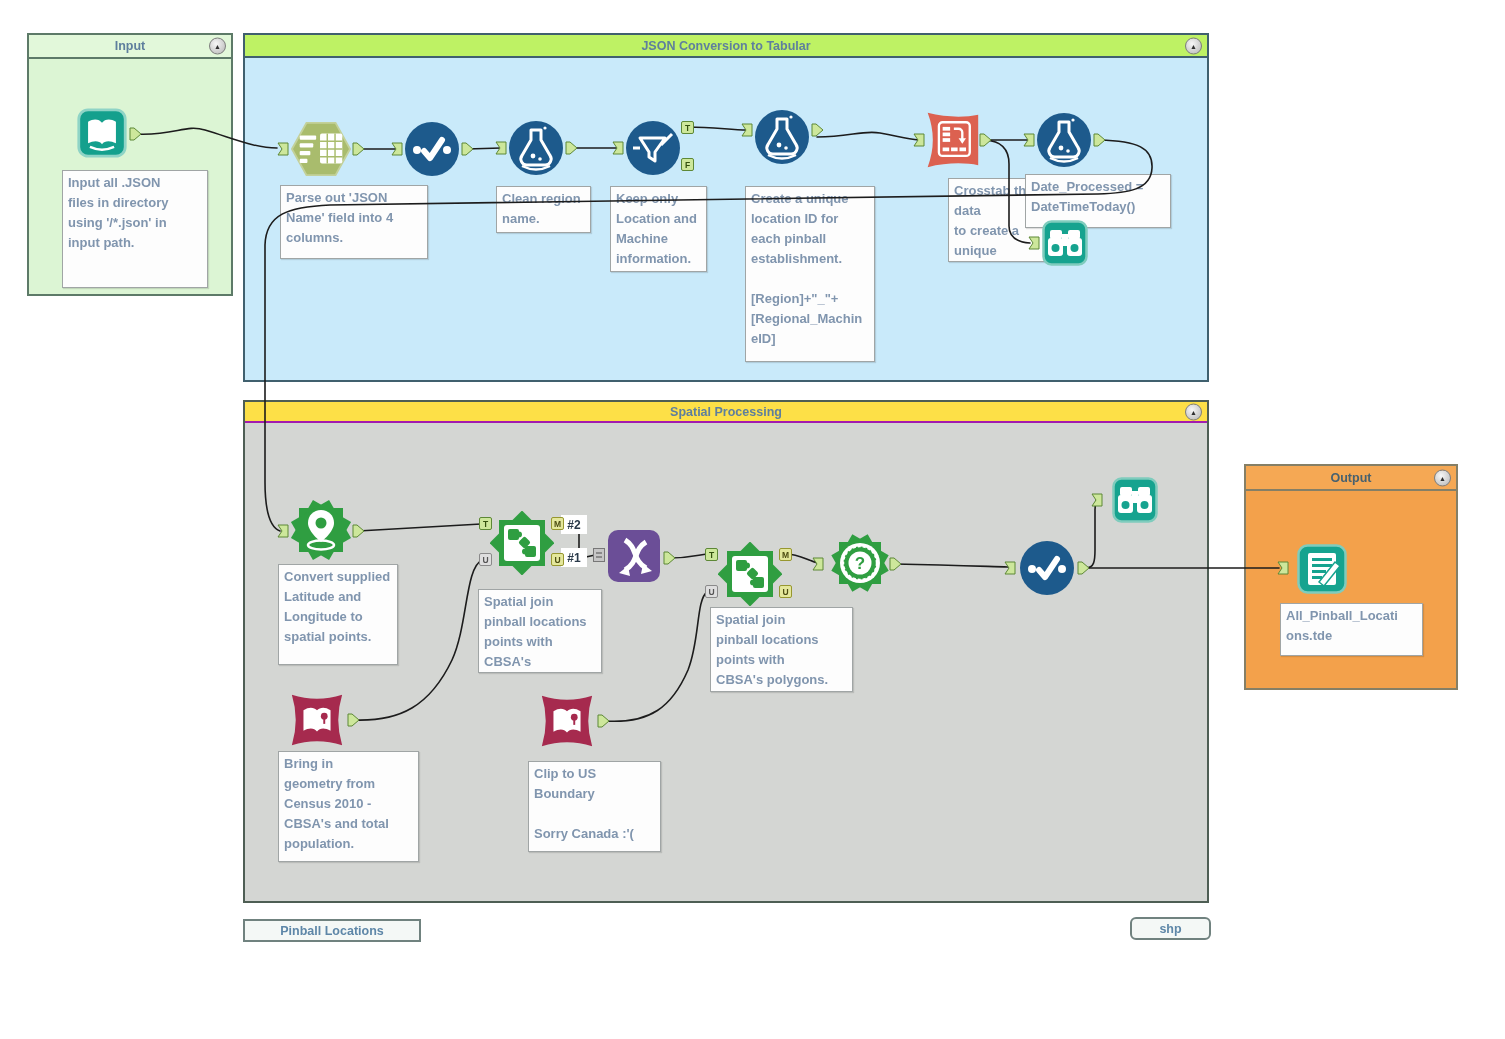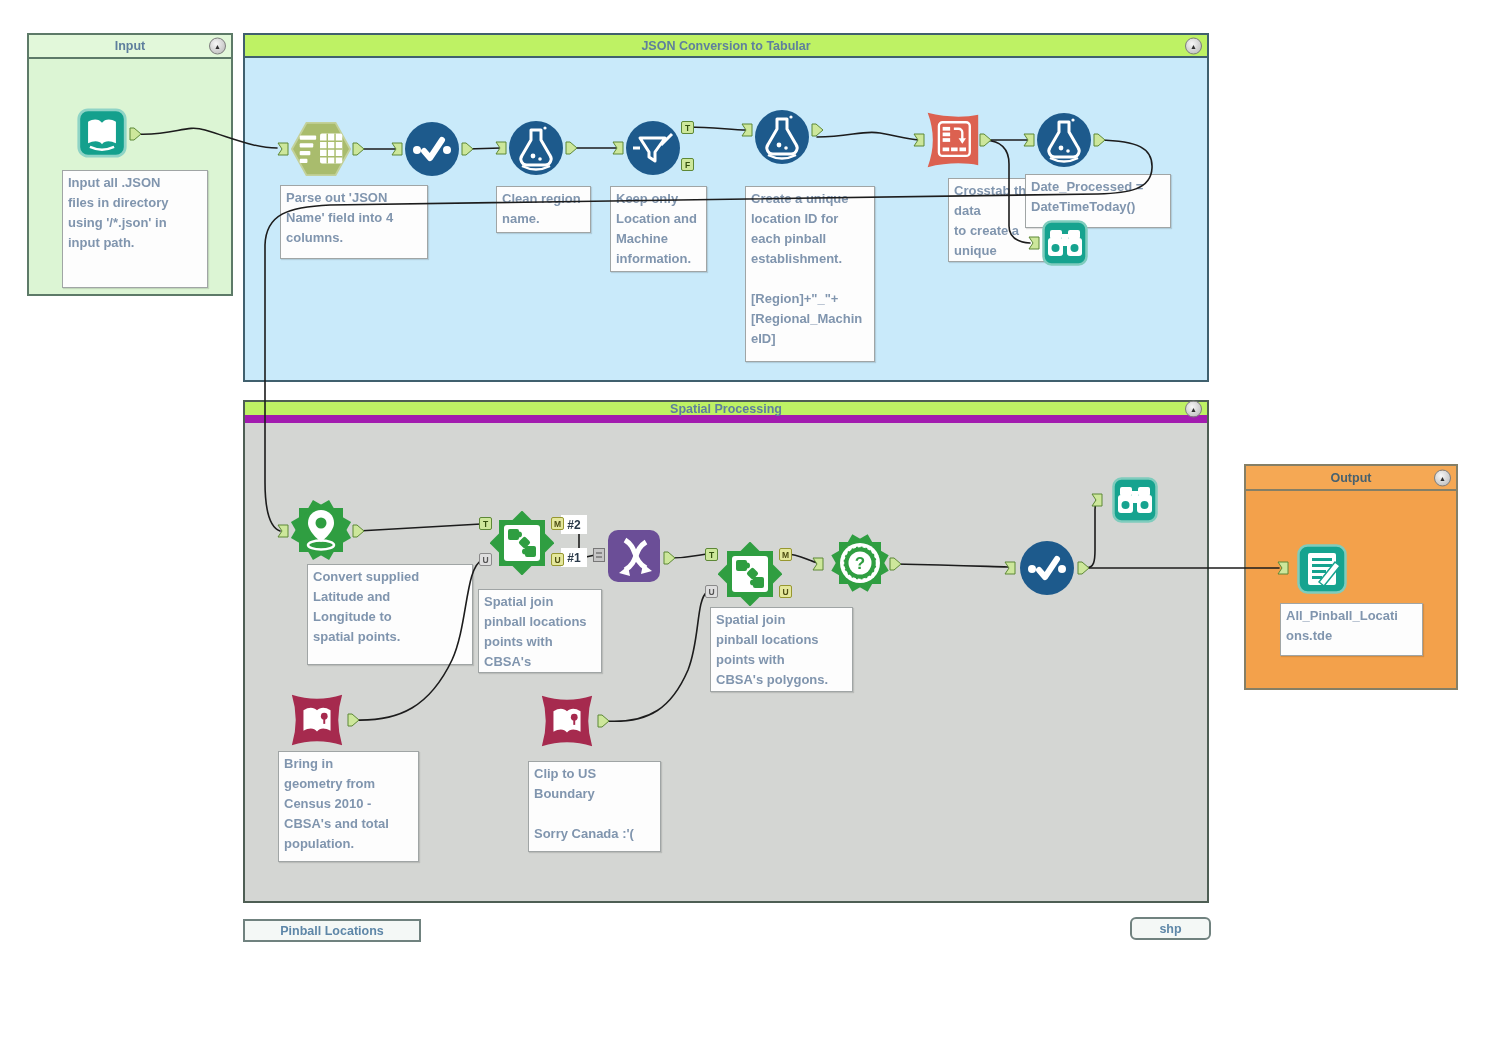--- a/index.html
+++ b/index.html
@@ -10,21 +10,21 @@
   .container .hdr{position:relative;width:100%;box-sizing:border-box;display:flex;align-items:center;justify-content:center;}
   .container .hdr .title{font-size:12.5px;font-weight:bold;color:#5e7f9d;}
   .collapse-btn{position:absolute;right:5px;top:50%;transform:translateY(-50%);width:15px;height:15px;border-radius:50%;
     background:radial-gradient(circle at 40% 35%,#f7f7f7,#b5b5b5);border:1px solid #7d7d7d;display:flex;align-items:center;justify-content:center;}
   .collapse-btn .tri{font-size:7px;line-height:7px;color:#2f2f2f;}
   .c-input{left:27px;top:33px;width:206px;height:263px;background:#dcf5d4;border:2px solid #5d7a68;}
   .c-input .hdr{height:24px;border-bottom:2px solid #5d7a68;background:#e2f8da;}
   .c-json{left:243px;top:33px;width:966px;height:349px;background:#c9eafa;border:2px solid #40606e;}
   .c-json .hdr{height:23px;border-bottom:2px solid #40606e;background:#bef264;}
   .c-spatial{left:243px;top:400px;width:966px;height:503px;background:#d4d6d3;border:2px solid #4e5e54;}
-  .c-spatial .hdr{height:21px;border-bottom:8px solid #a21caf;background:#bef264;}
+  .c-spatial .hdr{height:21px;border-bottom:2px solid #a21caf;background:#fde047;}
   .c-output{left:1244px;top:464px;width:214px;height:226px;background:#f3a14b;border:2px solid #857f66;}
   .c-output .hdr{height:25px;border-bottom:2px solid #857f66;background:#f5a854;}
   .c-output .hdr .title{color:#47616f;}
 
   
   .annotation{position:absolute;z-index:2;background:#fdfdfd;border:1px solid #a0a5a5;box-shadow:1px 1px 1px rgba(0,0,0,.12);
     box-sizing:border-box;padding:2px 5px;font-size:13px;font-weight:bold;color:#8095ae;line-height:20px;
     white-space:pre-wrap;word-break:break-word;overflow:hidden;}
   .annotation.overlay{z-index:3;}
 
@@ -112,21 +112,21 @@
 
 [Region]+"_"+
 [Regional_Machin
 eID]</div>
   <div class="annotation" style="left:915px;top:178px;width:118px;height:84px;margin-left:33px;">Crosstab the data
 to create a unique
 record for each
 pinball machine.</div>
   <div class="annotation overlay" style="left:1025px;top:174px;width:146px;height:54px;">Date_Processed =
 DateTimeToday()</div>
-  <div class="annotation" style="left:278px;top:564px;width:166px;height:101px;margin-left:29px;">Convert supplied
+  <div class="annotation" style="left:278px;top:564px;width:120px;height:101px;">Convert supplied
 Latitude and
 Longitude to
 spatial points.</div>
   <div class="annotation" style="left:478px;top:589px;width:124px;height:84px;">Spatial join
 pinball locations
 points with
 CBSA's polygons.</div>
   <div class="annotation" style="left:710px;top:607px;width:143px;height:85px;">Spatial join
 pinball locations
 points with

